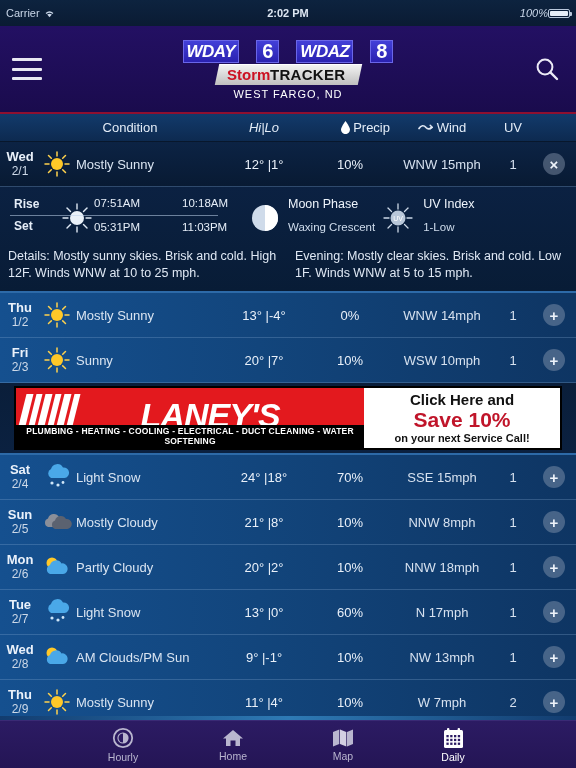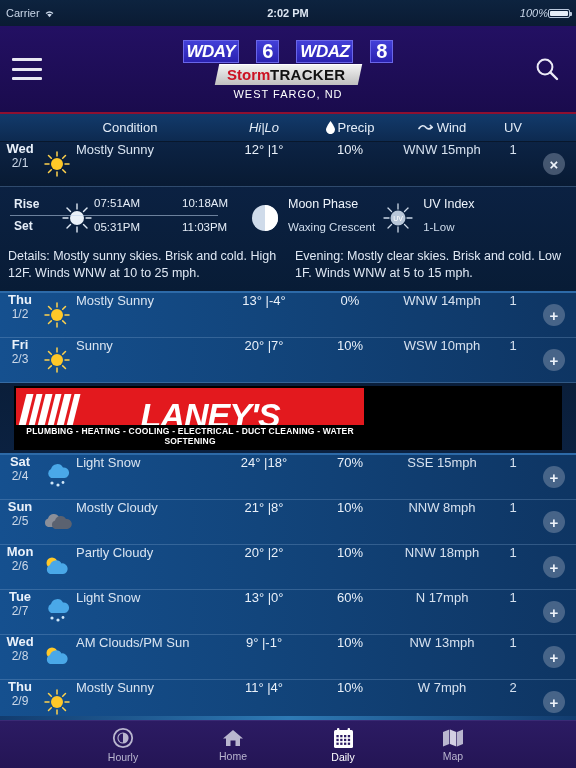--- a/index.html
+++ b/index.html
@@ -91,42 +91,42 @@
     flex: 0 0 28px; height: 28px;
     display:flex; align-items:center;
     background: linear-gradient(180deg,#123a6b 0%, #0d2a50 100%);
     color: #e3ecf7; font-size: 13px;
     border-bottom: 1px solid #08172c;
   }
 
   
   .list { flex: 1 1 auto; overflow: hidden; }
   .row {
-    height: 45px; display:flex; 
+    height: 45px; display:flex; align-items:center;
     border-bottom: 1px solid rgba(140,175,215,0.28);
     position: relative;
     font-size: 13px;
   }
   .row.dark { background: linear-gradient(180deg,#0c2344 0%, #081a33 100%); }
   .row.lite { background: linear-gradient(90deg,#15508f 0%, #12457c 45%, #0e3563 100%); }
 
   .c-day { width: 40px; flex:0 0 40px; text-align:center; color:#eaf1fa; line-height:14px;}
   .c-day b { display:block; font-size: 13px; font-weight: bold; }
   .c-day i { display:block; font-size: 12px; font-style: normal; color:#cdd9e8;}
   .c-icon { width: 34px; flex:0 0 34px; display:flex; align-items:center; justify-content:center; }
   .c-cond { flex: 1 1 auto; color:#d9e4f1; font-size:13px; padding-left: 2px;}
   .c-temp { width: 92px; flex:0 0 92px; text-align:center; color:#e9f0f9;}
   .c-prec { width: 80px; flex:0 0 80px; text-align:center; color:#e9f0f9;}
   .c-wind { width: 104px; flex:0 0 104px; text-align:center; color:#d6e1ef;}
   .c-uv   { width: 38px; flex:0 0 38px; text-align:center; color:#d6e1ef;}
   .c-btn  { width: 44px; flex:0 0 44px; display:flex; align-items:center; justify-content:center;}
 
   .hd-cond { flex:1 1 auto; text-align:center; padding-left: 42px;}
   .hd-temp { width:92px; flex:0 0 92px; text-align:center;font-style:italic;}
-  .hd-prec { width:80px; flex:0 0 80px; text-align:center; display:flex;align-items:center;justify-content:center;gap:3px;}
+  .hd-prec { width:80px; flex:0 0 80px; text-align:center; display:flex;align-items:center;justify-content:flex-end;gap:3px;}
   .hd-wind { width:104px; flex:0 0 104px; text-align:center; display:flex;align-items:center;justify-content:center;gap:4px;}
   .hd-uv   { width:38px; flex:0 0 38px; text-align:center;}
   .hd-btn  { width:44px; flex:0 0 44px;}
 
   .circ-btn {
     width: 22px; height:22px; border-radius: 50%;
     background: rgba(150,165,185,0.42);
     display:flex; align-items:center; justify-content:center;
     color:#eef3fa; font-size: 15px; line-height: 15px; font-weight: bold;
     cursor:pointer;
@@ -453,20 +453,25 @@
             <i></i>
               <i></i>
               <i></i>
               <i></i>
               <i></i>
               <i></i>
           </div>
           <div class="laney">LANEY'S</div>
           <div class="ad-sub">PLUMBING - HEATING - COOLING - ELECTRICAL - DUCT CLEANING - WATER SOFTENING</div>
         </div>
+        <div class="ad-right">
+          <div class="ad-r1">Click Here and</div>
+          <div class="ad-r2">Save 10%</div>
+          <div class="ad-r3">on your next Service Call!</div>
+        </div>
       </div>
     </div>
 
     <div class="row lite">
       <div class="c-day">
         <b>Sat</b>
         <i>2/4</i>
       </div>
       <div class="c-icon">
         <svg width="28" height="26" viewBox="0 0 28 26">
@@ -617,20 +622,28 @@
         <circle cx="11" cy="11" r="5.6" fill="#b9b6cf"></circle>
         <path d="M11 6.5 A4.5 4.5 0 0011 15.5 z" fill="#2c1b63"></path>
       </svg>
       <span class="lbl">Hourly</span>
     </div>
     <div class="tab">
       <svg width="22" height="20" viewBox="0 0 22 20">
         <path d="M11 2 L21 10.5 L18 10.5 L18 18 L13.5 18 L13.5 12.5 L8.5 12.5 L8.5 18 L4 18 L4 10.5 L1 10.5 z" fill="#b9b6cf"></path>
       </svg>
       <span class="lbl">Home</span>
+    </div>
+    <div class="tab">
+      <svg width="22" height="20" viewBox="0 0 22 20">
+        <path d="M1 4 L7.3 1.5 L7.3 16 L1 18.5 z" fill="#b9b6cf"></path>
+        <path d="M8 1.5 L14.3 4 L14.3 18.5 L8 16 z" fill="#d2cfe2"></path>
+        <path d="M15 4 L21 1.5 L21 16 L15 18.5 z" fill="#b9b6cf"></path>
+      </svg>
+      <span class="lbl">Map</span>
     </div>
     <div class="tab active">
       <svg width="21" height="22" viewBox="0 0 21 22">
         <rect x="1" y="3" width="19" height="18" rx="1.5" fill="#ffffff"></rect>
         <rect x="4" y="1" width="2.4" height="4" rx="1" fill="#ffffff"></rect>
         <rect x="14.6" y="1" width="2.4" height="4" rx="1" fill="#ffffff"></rect>
         <g fill="#2c1b63">
           <rect x="3.4" y="8" width="2.3" height="2.3"></rect>
             <rect x="7.2" y="8" width="2.3" height="2.3"></rect>
           <rect x="11" y="8" width="2.3" height="2.3"></rect>
@@ -640,23 +653,15 @@
           <rect x="11" y="11.8" width="2.3" height="2.3"></rect>
             <rect x="14.8" y="11.8" width="2.3" height="2.3"></rect>
           <rect x="3.4" y="15.6" width="2.3" height="2.3"></rect>
             <rect x="7.2" y="15.6" width="2.3" height="2.3"></rect>
           <rect x="11" y="15.6" width="2.3" height="2.3"></rect>
             <rect x="14.8" y="15.6" width="2.3" height="2.3"></rect>
         </g>
       </svg>
       <span class="lbl">Daily</span>
     </div>
-    <div class="tab">
-      <svg width="22" height="20" viewBox="0 0 22 20">
-        <path d="M1 4 L7.3 1.5 L7.3 16 L1 18.5 z" fill="#b9b6cf"></path>
-        <path d="M8 1.5 L14.3 4 L14.3 18.5 L8 16 z" fill="#d2cfe2"></path>
-        <path d="M15 4 L21 1.5 L21 16 L15 18.5 z" fill="#b9b6cf"></path>
-      </svg>
-      <span class="lbl">Map</span>
-    </div>
   </div>
 
 </div>
 
 </body></html>

